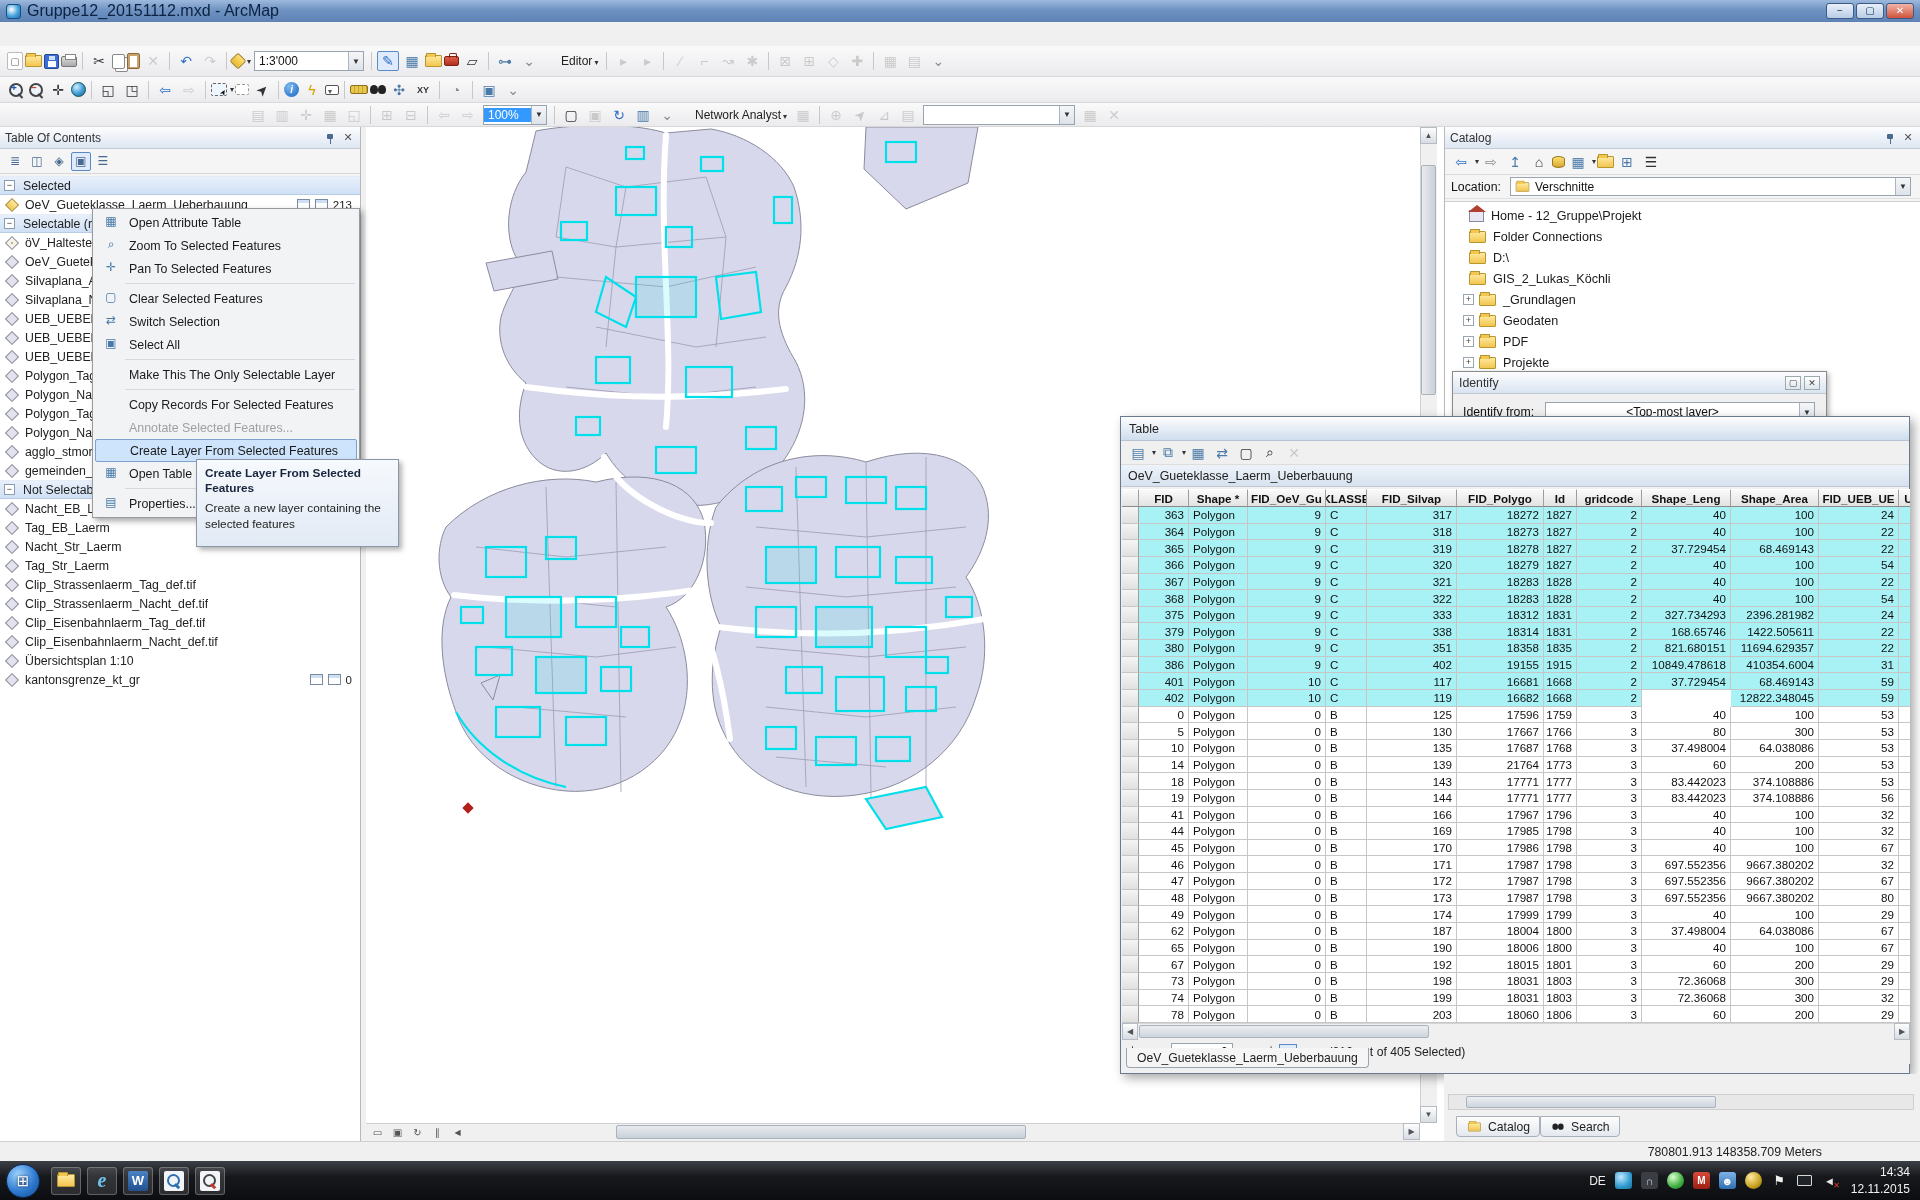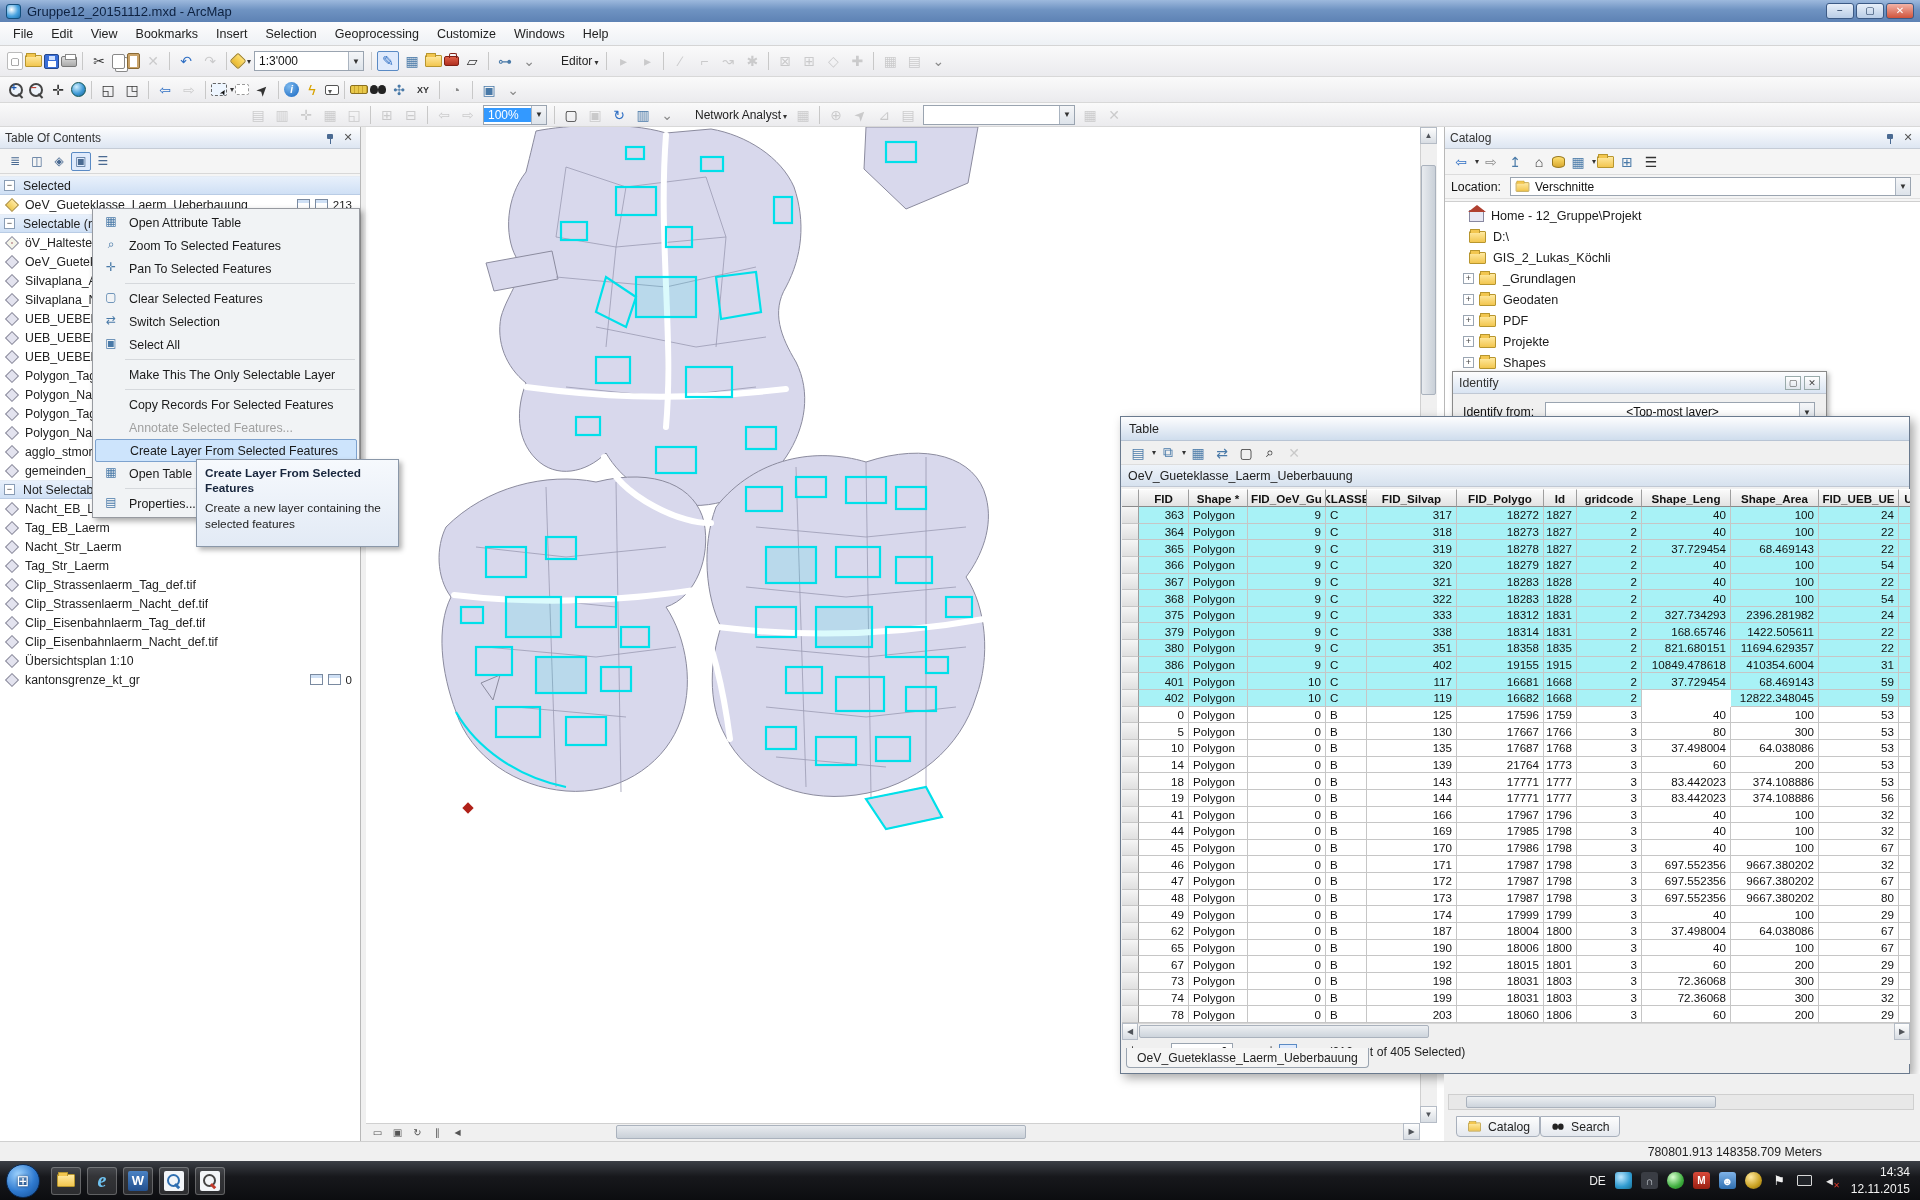--- a/index.html
+++ b/index.html
@@ -4,21 +4,21 @@
 <style>
   *{margin:0;padding:0;box-sizing:border-box;}
   html,body{width:1920px;height:1200px;overflow:hidden;background:#e8e8e8;}
   body{font-family:"Liberation Sans","DejaVu Sans",sans-serif;font-size:12px;color:#111;}
   .abs{position:absolute;}
   #app{position:relative;width:1920px;height:1200px;background:#f0f0f0;}
 
   
   #titlebar{left:0;top:0;width:1920px;height:22px;background:linear-gradient(#9db9dd,#6f93c2 45%,#5d82b4);display:flex;align-items:center;padding:0 6px;color:#102a4e;}
   #titlebar .appicon{width:15px;height:15px;border-radius:3px;background:radial-gradient(circle at 35% 35%,#fff,#49a3e0 55%,#1b6fae);border:1px solid #15507e;margin-right:6px;}
-  #titlebar .t{font-size:13px;color:#0d2140;}
+  #titlebar .t{font-size:16px;color:#0d2140;}
   #winbtns{margin-left:auto;display:flex;gap:2px;}
   .winbtn{width:28px;height:16px;border:1px solid #3c5a85;border-radius:3px;background:linear-gradient(#e8f0fa,#b9cde6);font-size:10px;line-height:14px;text-align:center;color:#1c3least;}
   .winbtn.close{background:linear-gradient(#f2b3a7,#d0543c);color:#fff;}
 
   
   #menubar{left:0;top:22px;width:1920px;height:24px;background:linear-gradient(#fdfdfd,#eef1f5);border-bottom:1px solid #d5d5d5;display:flex;align-items:center;padding-left:4px;}
   .menu-item{padding:3px 9px;font-size:12.5px;color:#222;}
 
   
   .tbrow{left:0;width:1920px;background:linear-gradient(#fafafa,#ebebee);border-bottom:1px solid #d8d8d8;display:flex;align-items:center;padding-left:6px;}
@@ -211,32 +211,20 @@
   <div id="titlebar" class="abs">
     <span class="appicon"></span>
     <span class="t">Gruppe12_20151112.mxd - ArcMap</span>
     <span id="winbtns">
       <span class="winbtn">−</span>
       <span class="winbtn">▢</span>
       <span class="winbtn close">✕</span>
     </span>
   </div>
 
-  <div id="menubar" class="abs">
-      <span class="menu-item">File</span>
-      <span class="menu-item">Edit</span>
-      <span class="menu-item">View</span>
-      <span class="menu-item">Bookmarks</span>
-      <span class="menu-item">Insert</span>
-      <span class="menu-item">Selection</span>
-      <span class="menu-item">Geoprocessing</span>
-      <span class="menu-item">Customize</span>
-      <span class="menu-item">Windows</span>
-      <span class="menu-item">Help</span>
-    </div>
 
   <div id="tb1" class="abs tbrow">
       <span class="tbi c-page">▢</span>
       <span class="tbi folder"></span>
       <span class="tbi floppy"></span>
       <span class="tbi printer"></span>
       <span class="tbsep"></span>
       <span class="tbi c-dark">✂</span>
       <span class="tbi copysheets"></span>
       <span class="tbi clipboard"></span>
@@ -622,20 +610,25 @@
     </div>
     <div id="cat-tree">
         <div class="cat-row" style="padding-left: 8px;">
           <span style="width: 16px; flex: 0 0 auto;"></span>
           <span class="ficon homeicon"></span>
           <span>Home - 12_Gruppe\Projekt</span>
         </div>
         <div class="cat-row" style="padding-left: 8px;">
           <span style="width: 16px; flex: 0 0 auto;"></span>
           <span class="ficon folder"></span>
+          <span>Folder Connections</span>
+        </div>
+        <div class="cat-row" style="padding-left: 8px;">
+          <span style="width: 16px; flex: 0 0 auto;"></span>
+          <span class="ficon folder"></span>
           <span>D:\</span>
         </div>
         <div class="cat-row" style="padding-left: 8px;">
           <span style="width: 16px; flex: 0 0 auto;"></span>
           <span class="ficon folder"></span>
           <span>GIS_2_Lukas_Köchli</span>
         </div>
         <div class="cat-row" style="padding-left: 18px;">
           <span class="plusbox">+</span>
           <span class="ficon folder"></span>

